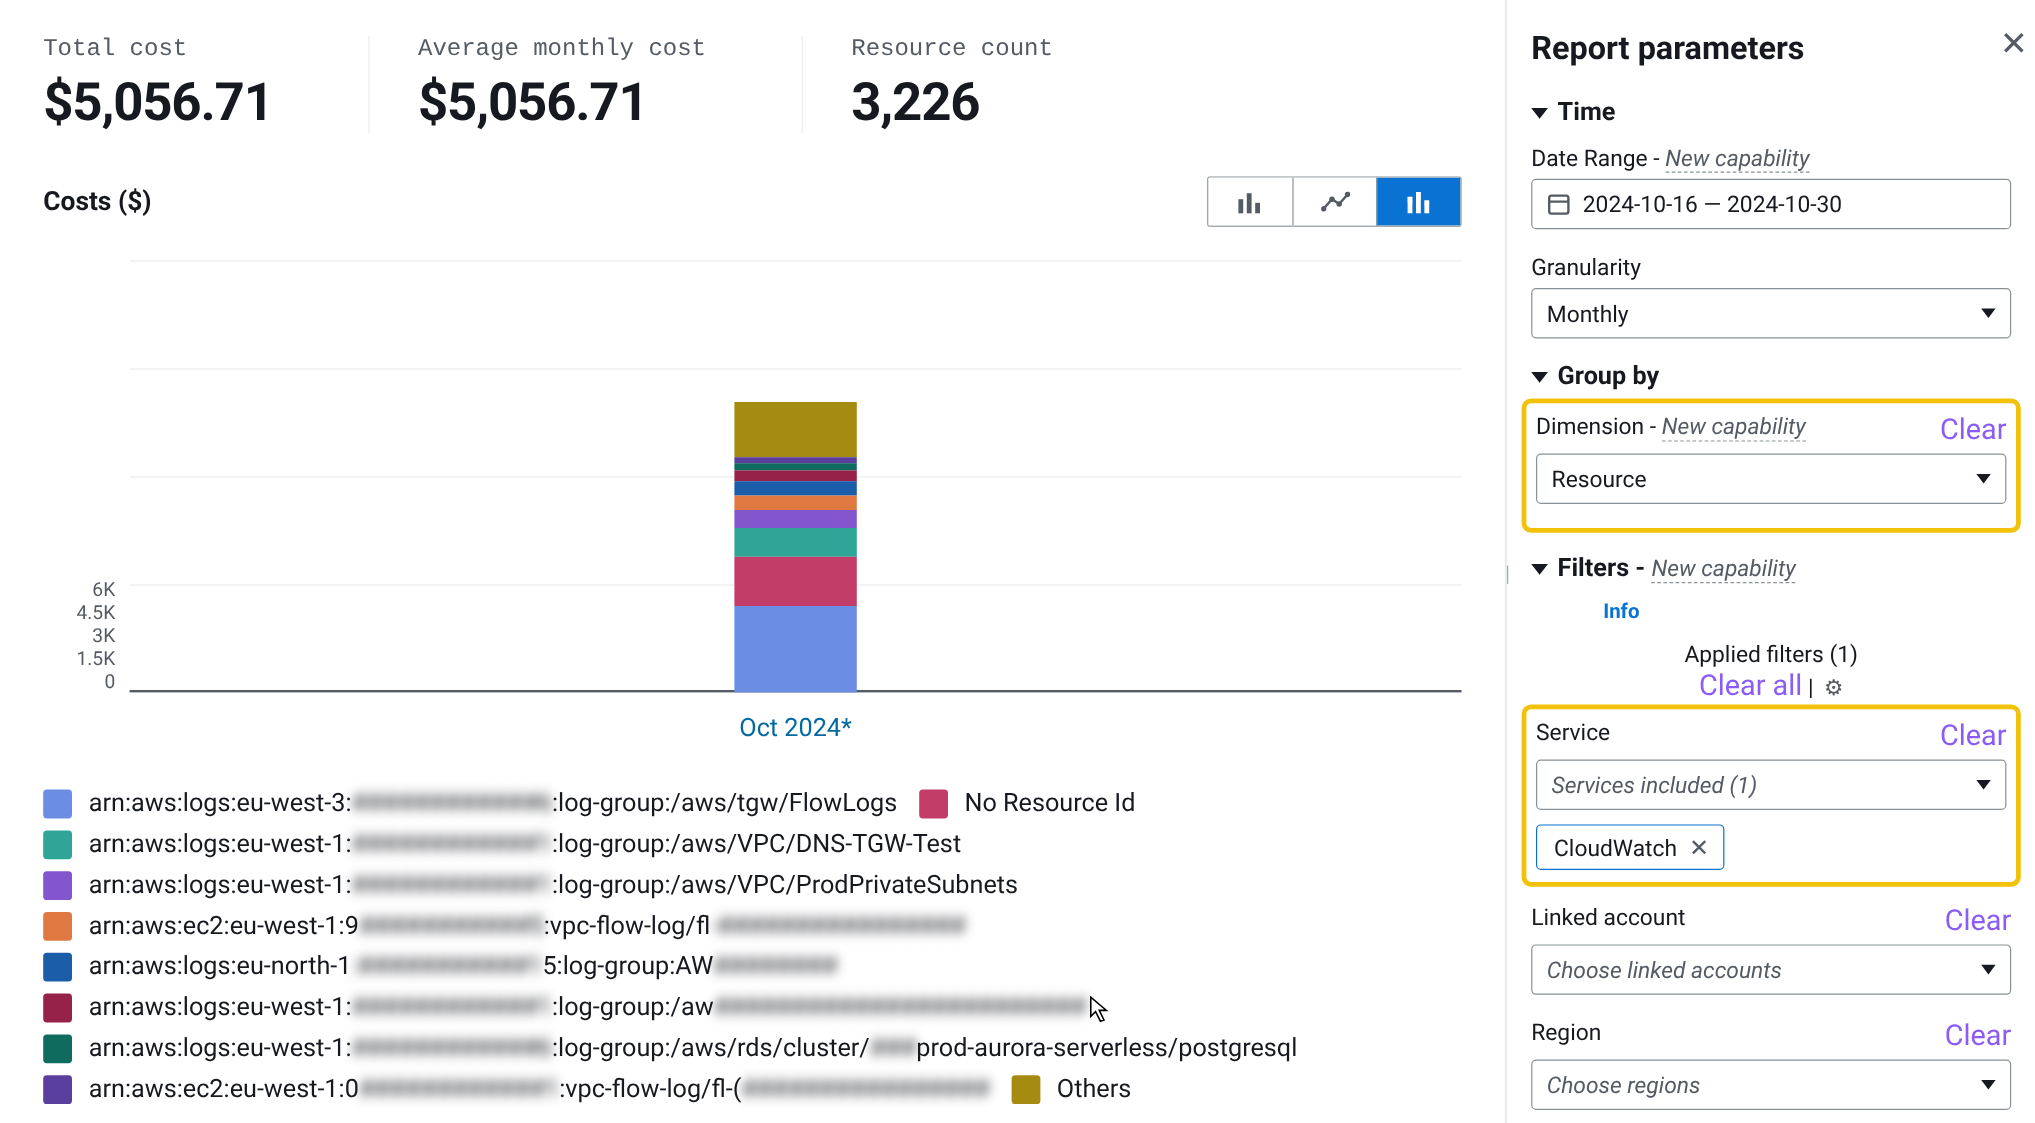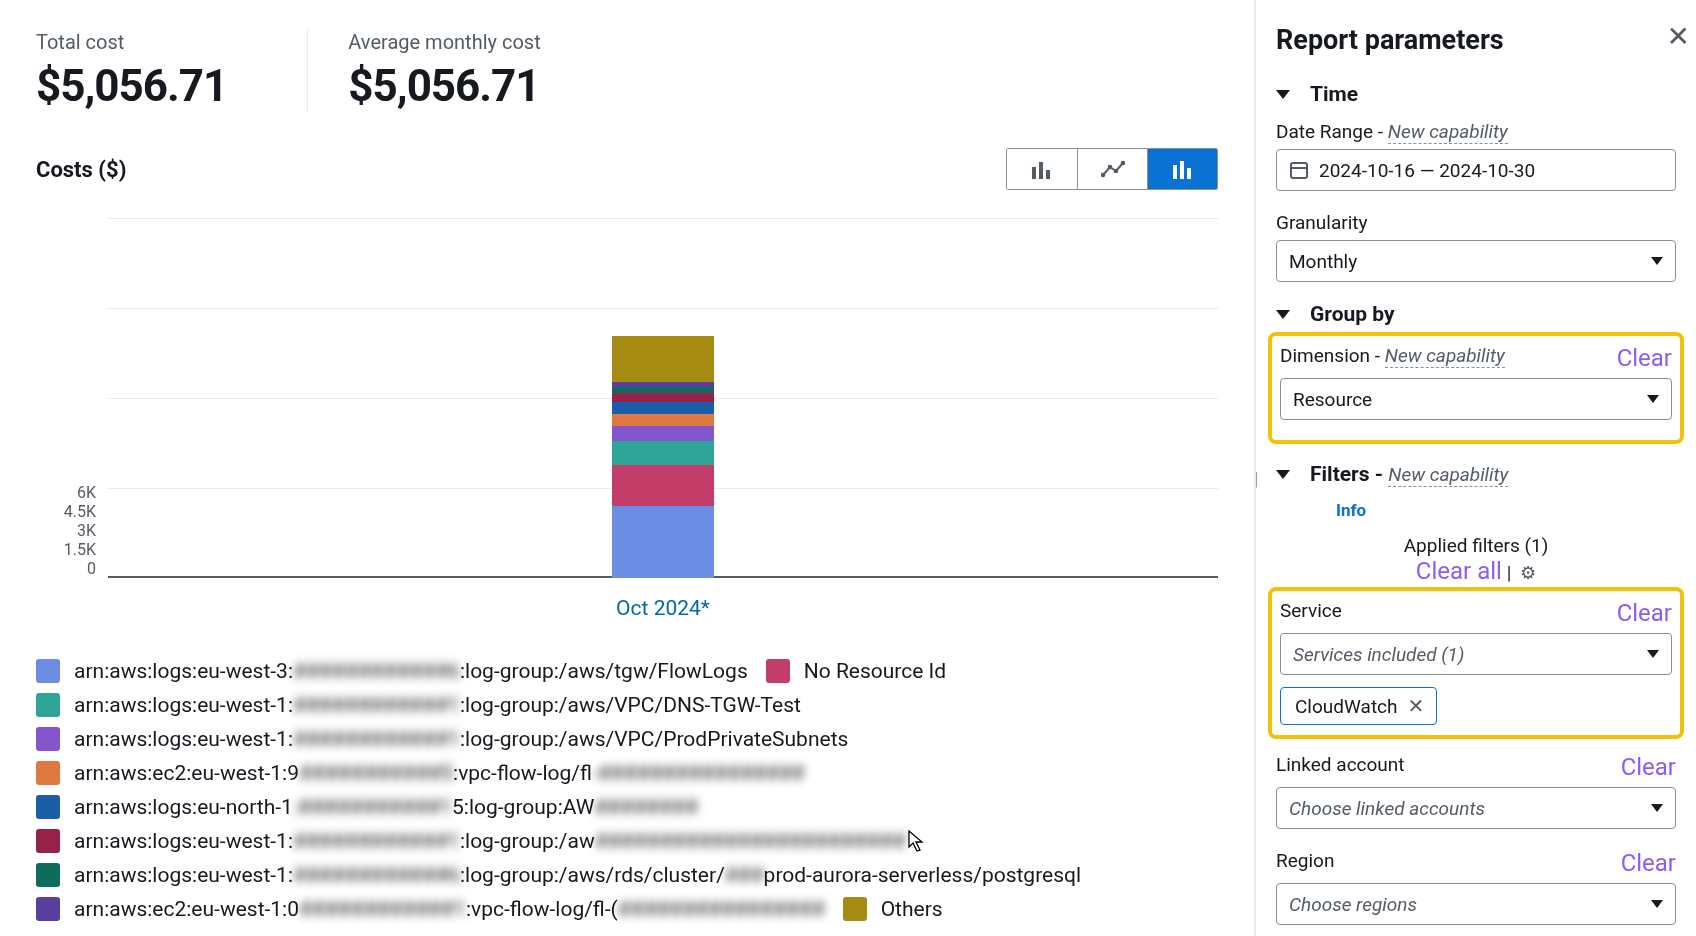--- a/index.html
+++ b/index.html
@@ -3,21 +3,21 @@
 <meta charset="utf-8">
 <style>
   * { box-sizing: border-box; margin: 0; padding: 0; }
   body { font-family: -apple-system, "Segoe UI", Roboto, Arial, sans-serif; color: #16191f; display: flex; width: 1696px; height: 936px; overflow: hidden; background: #fff; }
   .main { flex: 1; padding: 30px 36px; border-right: 2px solid #eaeded; overflow: hidden; }
   .side { width: 440px; padding: 24px 20px; overflow: hidden; position: relative; }
 
   .summary { display: flex; gap: 0; margin-bottom: 36px; }
   .summary-item { padding-right: 40px; margin-right: 40px; }
   .summary-item + .summary-item { border-left: 1px solid #eaeded; padding-left: 40px; }
-  .summary-label { font-size: 20px; color: #545b64; margin-bottom: 6px; }
+  .summary-label { font-size: 20px; color: #545b64; margin-bottom: 6px; font-family: Liberation Mono, monospace; }
   .summary-value { font-size: 44px; font-weight: 700; letter-spacing: -1px; }
 
   .chart-header { display: flex; justify-content: space-between; align-items: center; margin-bottom: 28px; }
   .chart-title { font-size: 22px; font-weight: 700; }
   .chart-buttons { display: flex; border: 1px solid #879196; border-radius: 2px; overflow: hidden; }
   .chart-btn { width: 70px; height: 40px; display: flex; align-items: center; justify-content: center; border: none; background: #fff; cursor: pointer; }
   .chart-btn + .chart-btn { border-left: 1px solid #879196; }
   .chart-btn.active { background: #0972d3; color: #fff; }
 
   .chart-area { display: flex; height: 360px; }
@@ -31,21 +31,21 @@
 
   .legend { margin-top: 34px; font-size: 21px; line-height: 34px; }
   .legend-row { display: flex; flex-wrap: wrap; align-items: center; gap: 12px 18px; }
   .swatch { width: 24px; height: 24px; border-radius: 3px; flex-shrink: 0; }
   .legend-item { display: flex; align-items: center; gap: 14px; white-space: nowrap; }
   .blur { filter: blur(5px); }
 
   
   .side-title { font-size: 27px; font-weight: 700; margin-bottom: 26px; }
   .close-x { position: absolute; top: 20px; right: 6px; font-size: 28px; color: #545b64; cursor: pointer; }
-  .section-head { display: flex; align-items: center; gap: 20px; font-size: 21px; font-weight: 700; margin-bottom: 14px; margin-top: 6px; }
+  .section-head { display: flex; align-items: center; gap: 8px; font-size: 21px; font-weight: 700; margin-bottom: 14px; margin-top: 6px; }
   .caret { display: inline-block; width: 0; height: 0; border-left: 7px solid transparent; border-right: 7px solid transparent; border-top: 9px solid #16191f; }
   .field-label { font-size: 19px; margin-bottom: 6px; display: flex; justify-content: space-between; align-items: flex-start; }
   .new-cap { font-style: italic; color: #545b64; font-size: 19px; border-bottom: 1px dashed #879196; }
   .clear-link { color: #8b5cf6; font-size: 24px; cursor: pointer; }
   .info-link { color: #0972d3; font-size: 17px; font-weight: 700; margin-left: 60px; margin-bottom: 14px; display: inline-block; }
   .input, .select { width: 100%; border: 1px solid #879196; border-radius: 4px; padding: 8px 12px; font-size: 19px; height: 42px; display: flex; align-items: center; justify-content: space-between; background: #fff; margin-bottom: 20px; }
   .select .tri { width: 0; height: 0; border-left: 6px solid transparent; border-right: 6px solid transparent; border-top: 8px solid #16191f; }
   .input .cal { margin-right: 10px; color: #545b64; }
   .italic { font-style: italic; color: #545b64; }
   .highlight { border: 4px solid #f2c10a; border-radius: 8px; padding: 8px 8px 0 8px; margin: -8px -8px 14px -8px; }
@@ -63,20 +63,24 @@
 <div class="main">
 
   <div class="summary">
     <div class="summary-item">
       <div class="summary-label">Total cost</div>
       <div class="summary-value">$5,056.71</div>
     </div>
     <div class="summary-item">
       <div class="summary-label">Average monthly cost</div>
       <div class="summary-value">$5,056.71</div>
+    </div>
+    <div class="summary-item">
+      <div class="summary-label">Resource count</div>
+      <div class="summary-value">3,226</div>
     </div>
   </div>
 
   <div class="chart-header">
     <div class="chart-title">Costs ($)</div>
     <div class="chart-buttons">
       <button class="chart-btn">
         <svg width="22" height="20">
             <g fill="#545b64">
               <rect x="1" y="8" width="4" height="12"></rect>

